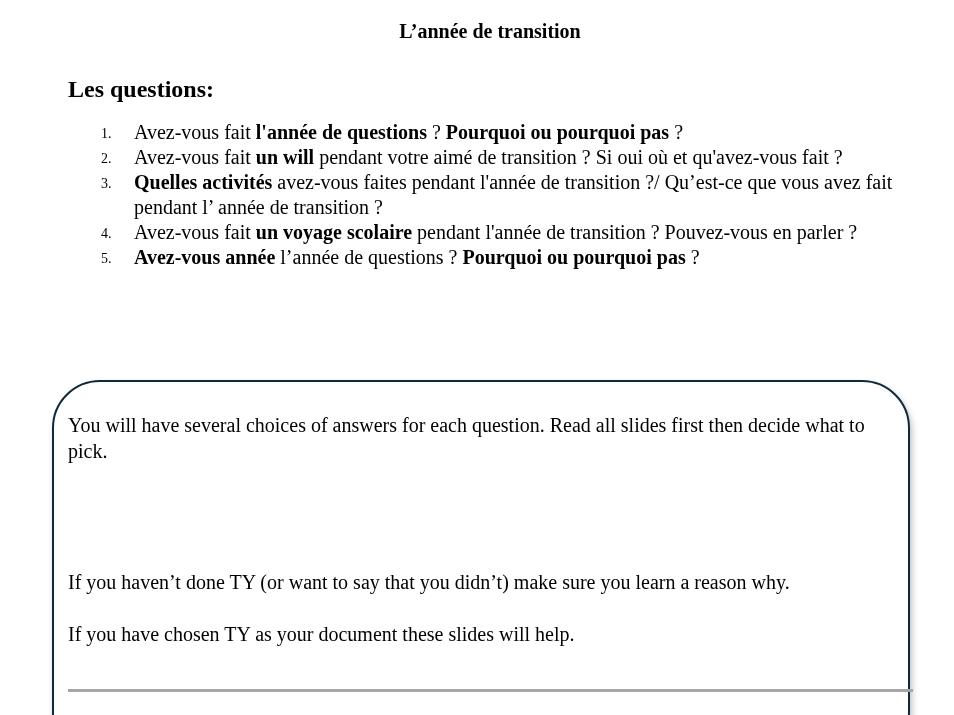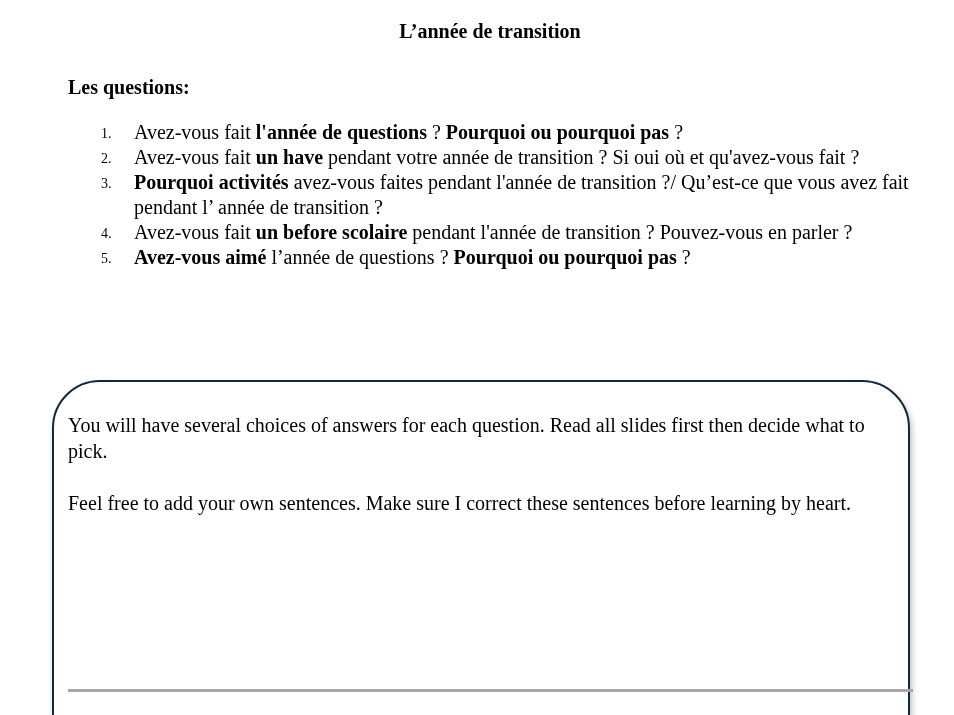--- a/index.html
+++ b/index.html
@@ -5,21 +5,21 @@
   html, body { margin:0; padding:0; }
   body {
     width:954px; height:715px; background:#ffffff; position:relative; overflow:hidden;
     font-family:"Liberation Serif", "DejaVu Serif", serif; color:#000;
   }
   .title {
     position:absolute; left:0; top:20px; width:980px; text-align:center;
     font-weight:bold; font-size:20px;
   }
   .subtitle {
-    position:absolute; left:68px; top:76px; font-weight:bold; font-size:20px;text-align:right;
+    position:absolute; left:68px; top:76px; font-weight:bold; font-size:24px;text-align:right;
   }
   ol.questions {
     position:absolute; left:68px; top:120px; width:850px; margin:0; padding:0;
     list-style:none; font-size:20px; line-height:25px;
   }
   ol.questions li { position:relative; padding-left:66px; margin:0; }
   .num { position:absolute; left:33px; top:1px; font-size:14px; }
   .callout {
     position:absolute; left:52px; top:380px; width:858px; height:380px;
     border:2.5px solid #0f2a3c; border-radius:48px; box-sizing:border-box;
@@ -39,34 +39,35 @@
 <div class="title">L’année de transition</div>
 <div class="subtitle">Les questions:</div>
 
 <ol class="questions">
   <li>
     <span class="num">1.</span>
     <span>Avez-vous fait </span><b>l'année de questions</b><span> ? </span><b>Pourquoi ou pourquoi pas</b><span> ?</span>
   </li>
   <li>
     <span class="num">2.</span>
-    <span>Avez-vous fait </span><b>un have</b><span> pendant votre année de transition ? Si oui où et qu'avez-vous fait ?</span>
+    <span>Avez-vous fait </span><b>un will</b><span> pendant votre aimé de transition ? Si oui où et qu'avez-vous fait ?</span>
   </li>
   <li>
     <span class="num">3.</span>
-    <b>Pourquoi activités</b><span> avez-vous faites pendant l'année de transition ?/ Qu’est-ce que vous avez fait pendant l’ année de transition ?</span>
+    <b>Quelles activités</b><span> avez-vous faites pendant l'année de transition ?/ Qu’est-ce que vous avez fait pendant l’ année de transition ?</span>
   </li>
   <li>
     <span class="num">4.</span>
-    <span>Avez-vous fait </span><b>un before scolaire</b><span> pendant l'année de transition ? Pouvez-vous en parler ?</span>
+    <span>Avez-vous fait </span><b>un voyage scolaire</b><span> pendant l'année de transition ? Pouvez-vous en parler ?</span>
   </li>
   <li>
     <span class="num">5.</span>
-    <b>Avez-vous aimé</b><span> l’année de questions ? </span><b>Pourquoi ou pourquoi pas</b><span> ?</span>
+    <b>Avez-vous année</b><span> l’année de questions ? </span><b>Pourquoi ou pourquoi pas</b><span> ?</span>
   </li>
 </ol>
 
 <div class="callout">
   <p style="top:30px">You will have several choices of answers for each question. Read all slides first then decide what to pick.</p>
-  <p style="top:108px">Feel free to add your own sentences. Make sure I correct these sentences before learning by heart.</p>
+  <p style="top:187px">If you haven’t done TY (or want to say that you didn’t) make sure you learn a reason why.</p>
+  <p style="top:239px">If you have chosen TY as your document these slides will help.</p>
 </div>
 
 <div class="rule"></div>
 
 </body></html>

